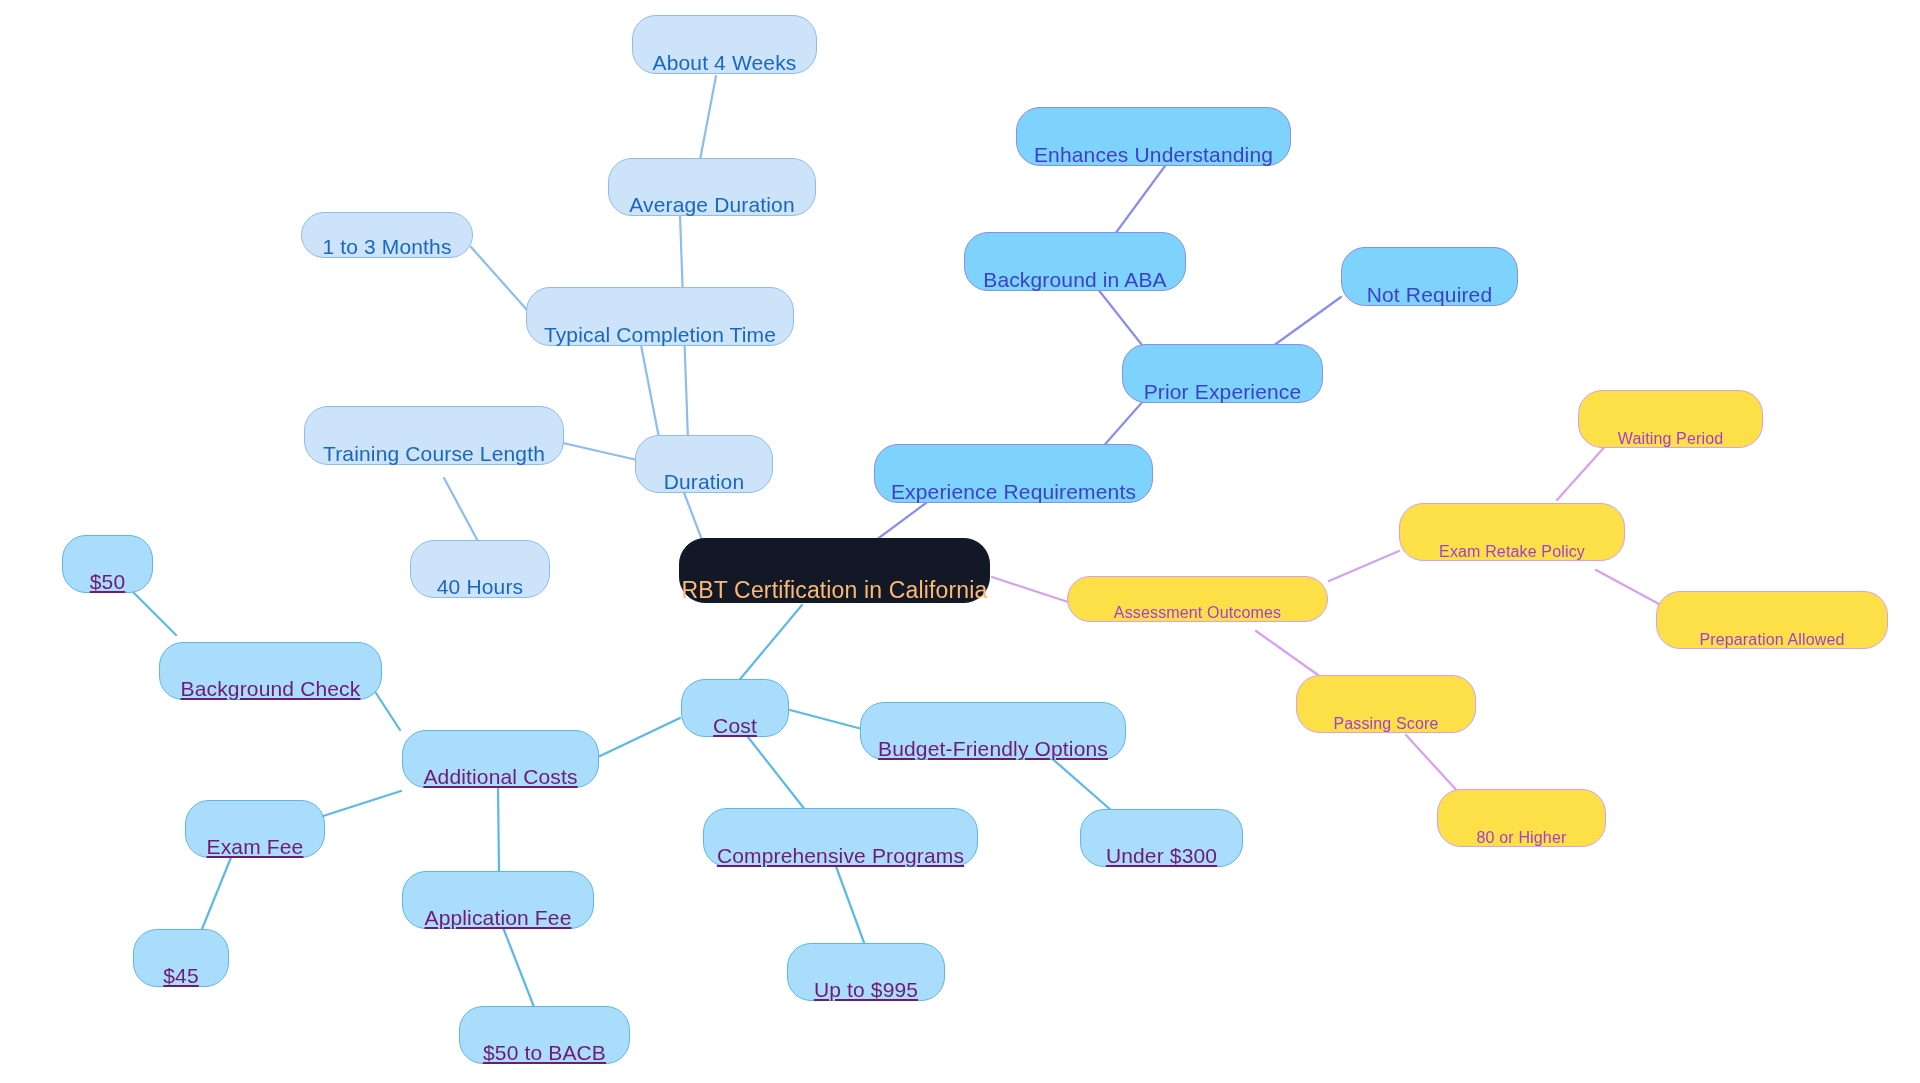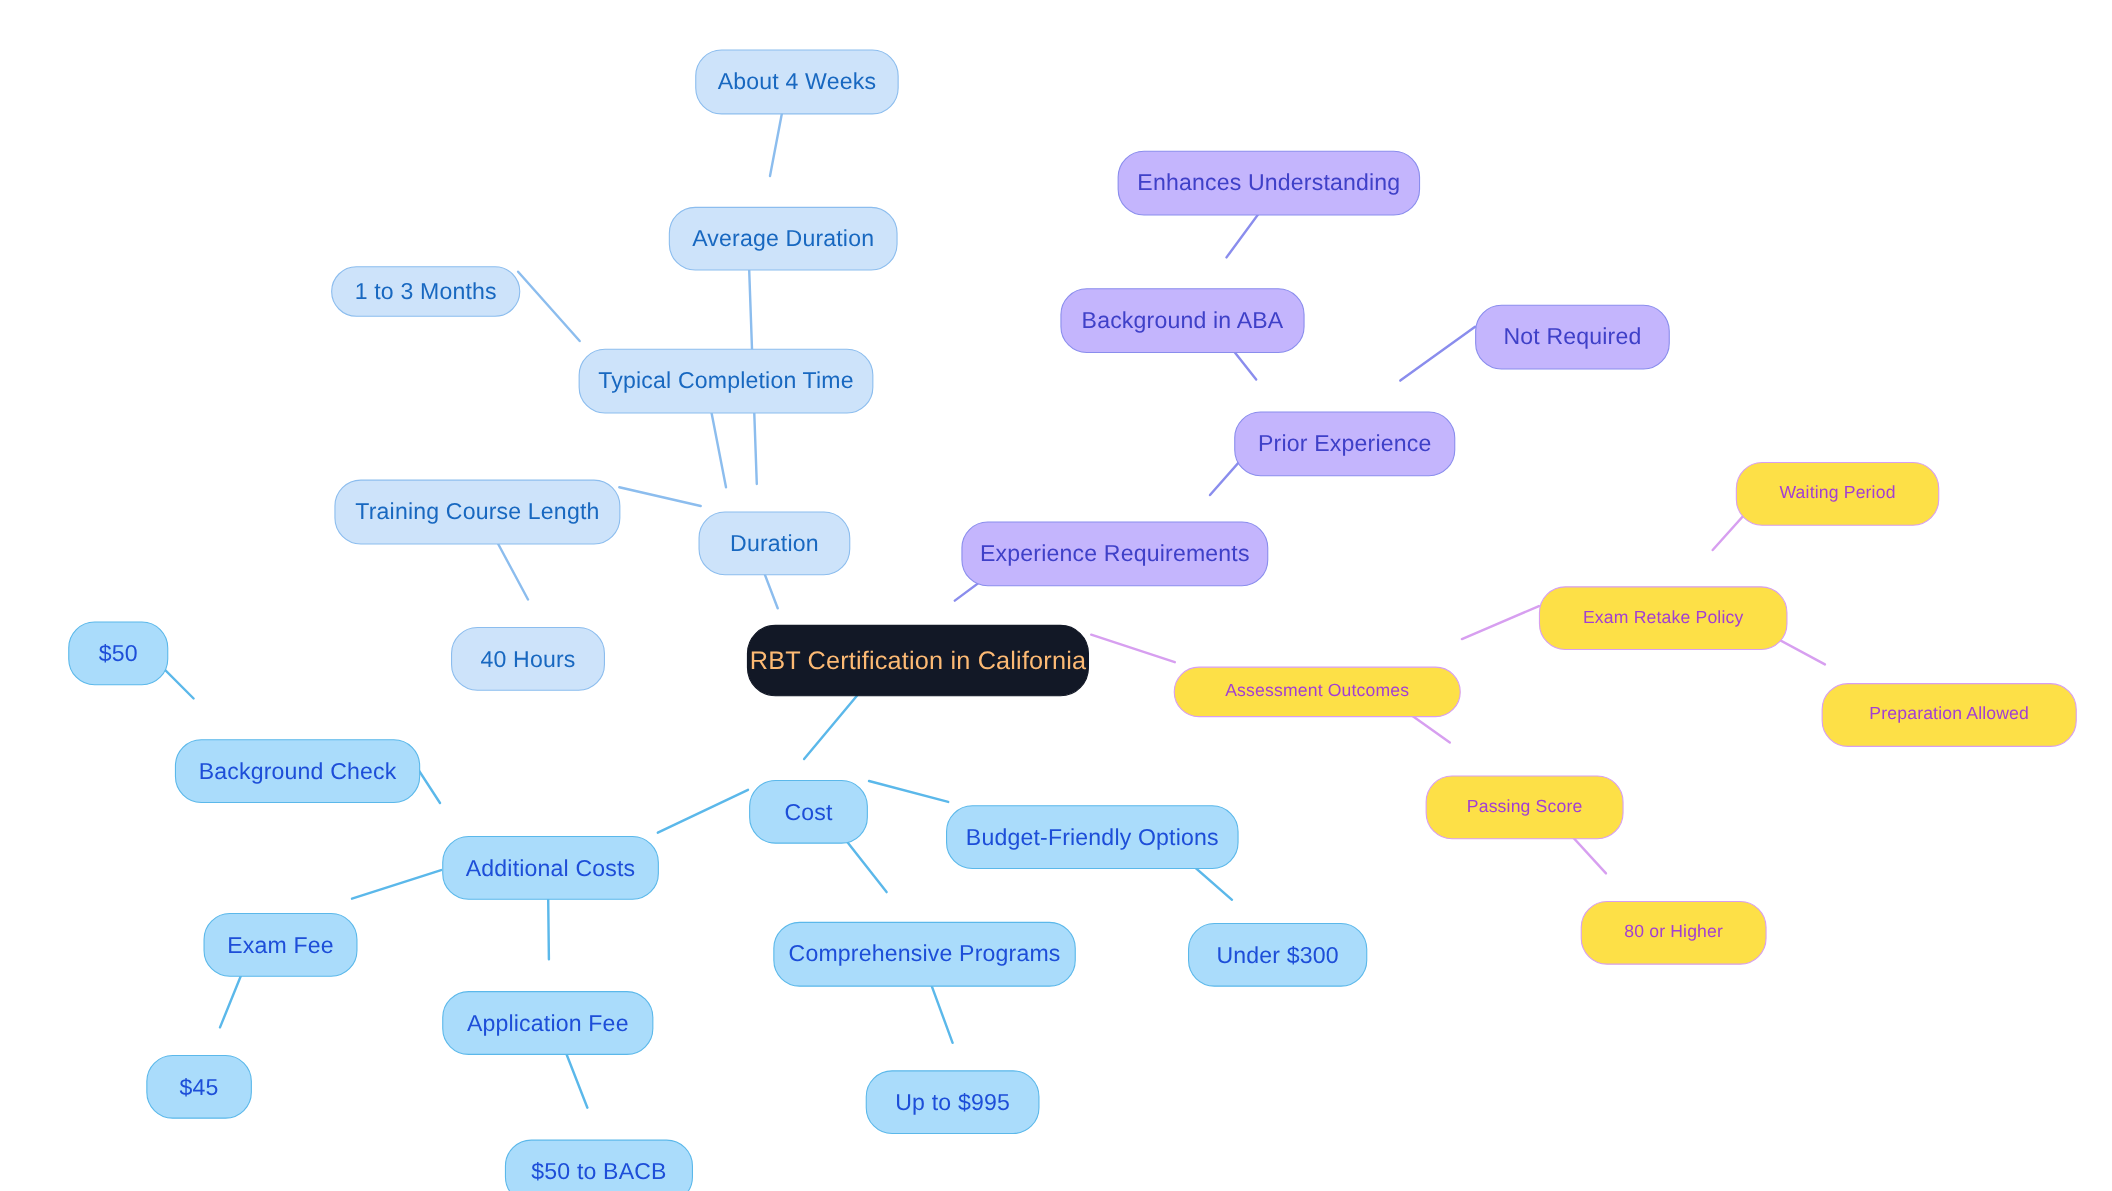--- a/index.html
+++ b/index.html
@@ -24,29 +24,28 @@
     left: 0;
     top: 0;
     width: 1920px;
     height: 1083px;
     pointer-events: none;
   }
   .node {
     position: absolute;
     box-sizing: border-box;
     display: flex;
-    align-items: center;
+    align-items: flex-end;
     justify-content: center;
     text-align: center;
     border-style: solid;
     border-width: 1.3px;
     white-space: nowrap;
     letter-spacing: 0.15px;
     user-select: none;
-    margin-top: 30px;
   }
   .node-label {
     display: block;
     line-height: 1;
   }
   
   .n-root {
     background: #121826;
     border-color: #121826;
     color: #fdba74;
@@ -58,27 +57,28 @@
     background: #cde3fa;
     border-color: #8cbdee;
     color: #1868c0;
     font-size: 21px;
     border-radius: 24px;
   }
   
   .n-cyan {
     background: #aadcfb;
     border-color: #5bb8ea;
-    color: #1d4ed8;
+    color: #701a75;
     font-size: 21px;
     border-radius: 24px;
+    text-decoration: underline;
   }
   
   .n-purple {
-    background: #c4b5fd;
+    background: #7dd3fc;
     border-color: #8a8ded;
     color: #3f40c8;
     font-size: 21px;
     border-radius: 24px;
   }
   
   .n-pink {
     background: #fde047;
     border-color: #d79ff0;
     color: #a23fd2;

